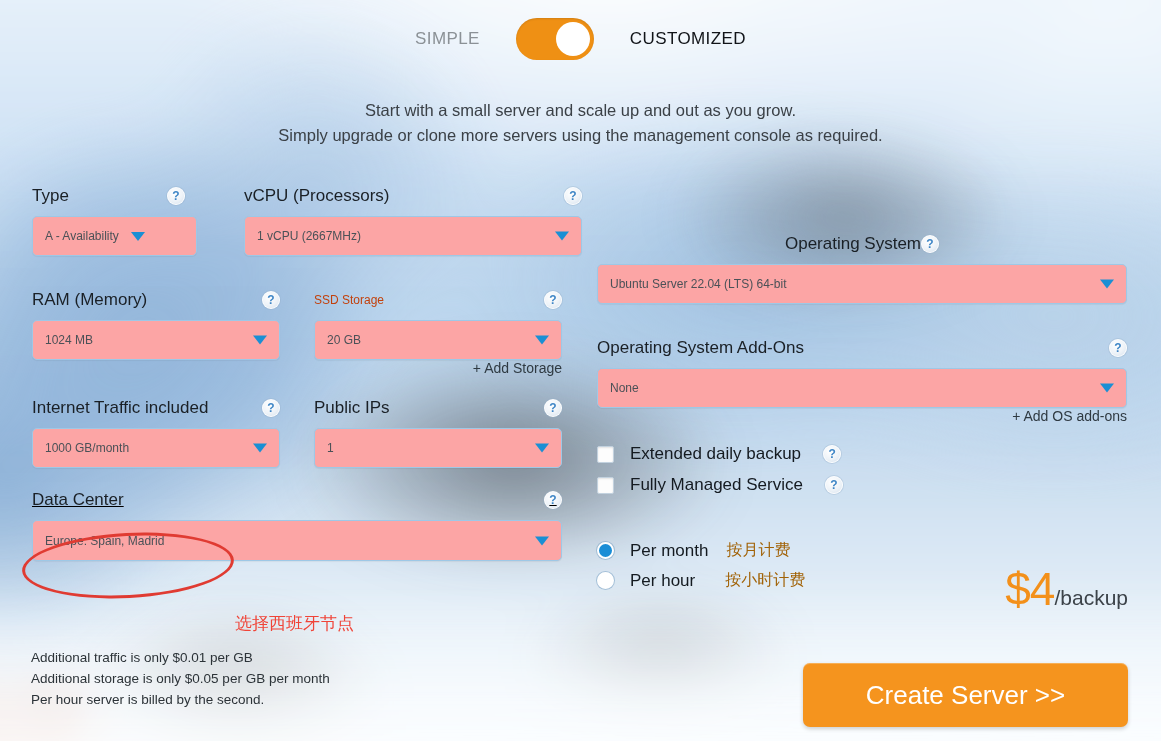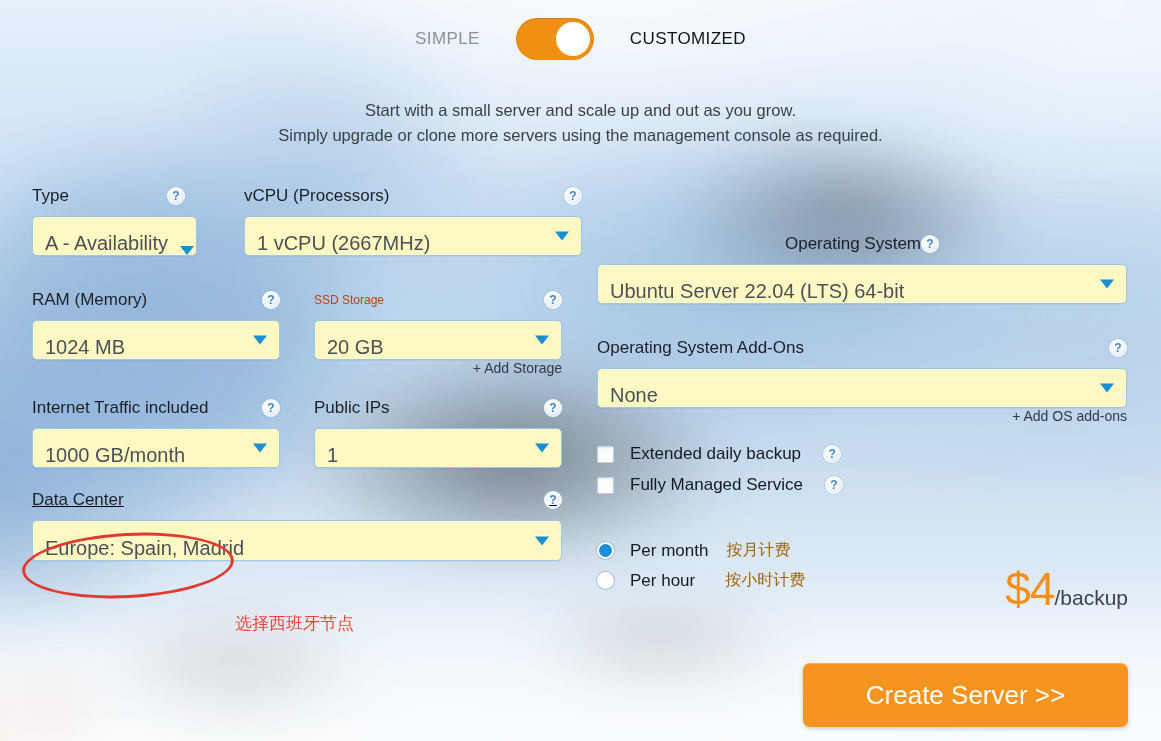--- a/index.html
+++ b/index.html
@@ -99,25 +99,25 @@
   .help-icon {
     width:18px; height:18px; border-radius:50%;
     background: radial-gradient(circle at 40% 32%, #ffffff 0%, #eef3f8 55%, #d6e2ee 100%);
     border:1px solid rgba(255,255,255,.85);
     color:#3f86c6; font-size:12px; font-weight:bold; line-height:16px;
     text-align:center; display:inline-block; cursor:pointer; flex:none;
     box-shadow:0 0 0 1px rgba(150,175,200,.35);
   }
 
   .select {
-    position:relative; height:40px; background:#fef9c3;
+    position:relative; height:40px; background:#fca5a5;
     border:1px solid #9ec8e6; border-radius:5px;
-    display:flex; align-items:flex-end;
+    display:flex; align-items:center;
     padding:0 34px 0 12px;
-    font-size:20px; color:#4b5157;
+    font-size:12px; color:#4b5157;
     cursor:pointer; white-space:nowrap; overflow:hidden;
     box-shadow:0 1px 1px rgba(0,0,0,.05);
   }
   .select .caret {
     position:absolute; right:12px; top:50%; transform:translateY(-50%);
     width:0; height:0; border-left:7px solid transparent; border-right:7px solid transparent;
     border-top:9px solid #1a8fd4;
   }
   
   .select.inline { display:inline-flex; padding:0 0 0 12px; width:165px; }
@@ -369,19 +369,24 @@
         <span class="radio-text">Per hour</span>
         <span class="cn-note" style="margin-left:30px;">按小时计费</span>
       </div>
     </div>
   </div>
 
   <div class="price">
     <span class="amount">$4</span><span class="per">/backup</span>
   </div>
 
+  <div class="footnotes">
+    <div>Additional traffic is only $0.01 per GB</div>
+    <div>Additional storage is only $0.05 per GB per month</div>
+    <div>Per hour server is billed by the second.</div>
+  </div>
 
   <div class="create-btn">Create Server &gt;&gt;</div>
 
   <div class="ellipse"></div>
   <div class="cn-dc">选择西班牙节点</div>
 
 </div>
 
 </body></html>

